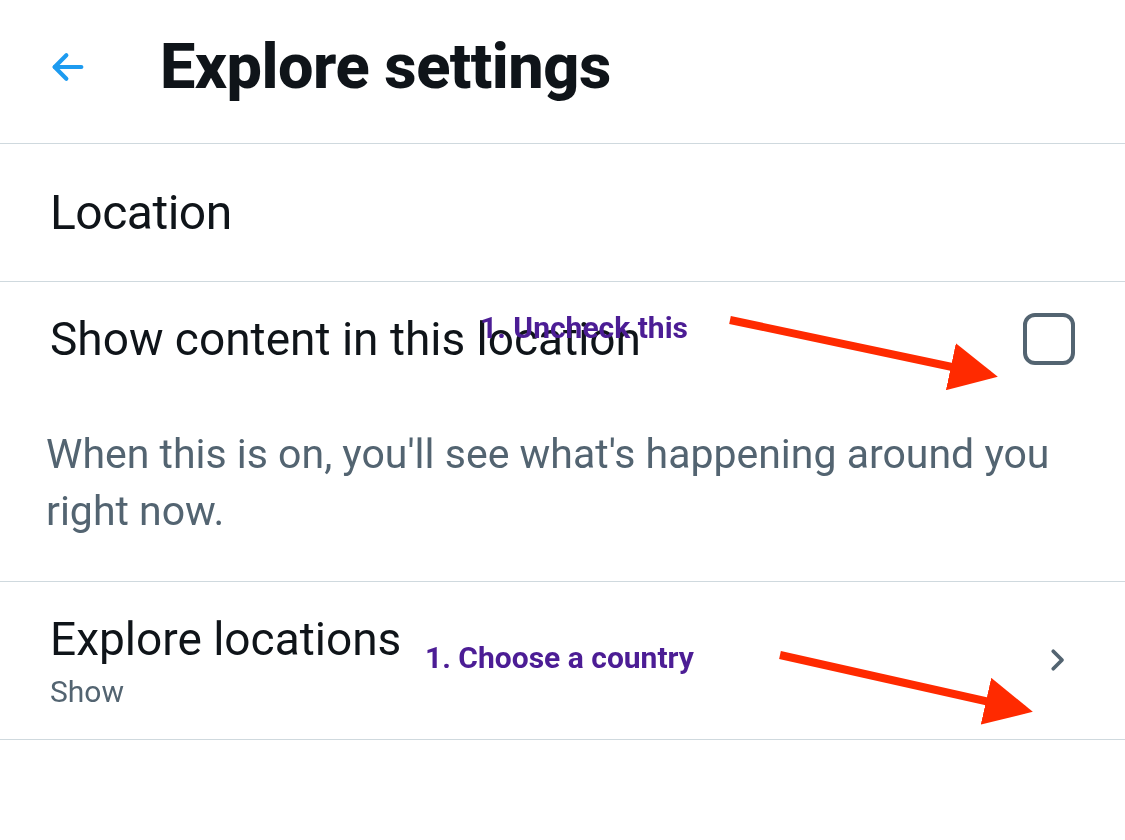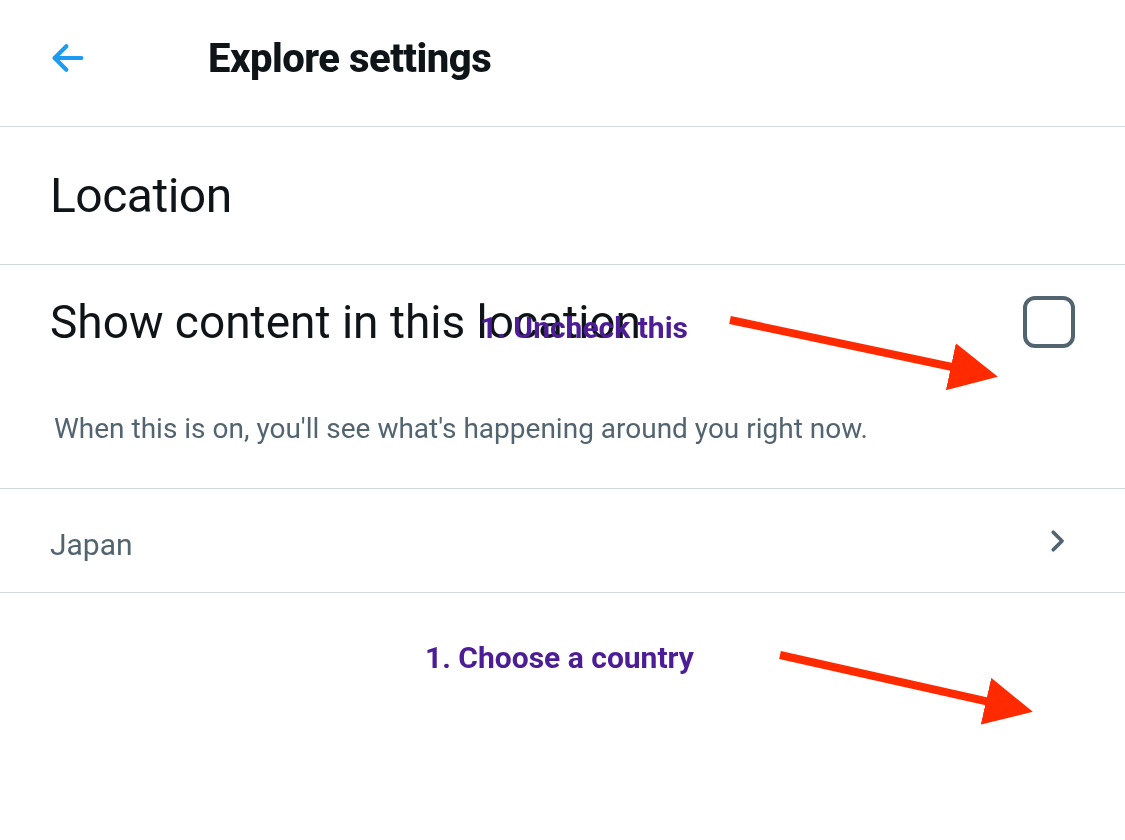--- a/index.html
+++ b/index.html
@@ -27,23 +27,23 @@
       align-items: center;
       justify-content: center;
       cursor: pointer;
       border-radius: 50%;
     }
     .back-button svg {
       width: 40px;
       height: 40px;
     }
     .page-title {
-      font-size: 40px;
+      font-size: 63px;
       font-weight: 800;
-      margin-left: 112px;
+      margin-left: 64px;
       letter-spacing: -0.5px;
     }
     .divider {
       height: 1px;
       background: #cfd9de;
       width: 100%;
     }
     .section-heading {
       font-size: 48px;
       font-weight: 400;
@@ -69,25 +69,24 @@
     }
     .checkbox {
       width: 52px;
       height: 52px;
       border: 4px solid #536471;
       border-radius: 12px;
       background: #fff;
       cursor: pointer;
     }
     .setting-description {
-      font-size: 28px;
+      font-size: 41px;
       color: #536471;
       line-height: 1.4;
-      padding: 30px 50px 40px 30px;
-      margin-left: 24px;
+      padding: 30px 50px 40px 46px;
     }
     .setting-sublabel {
       font-size: 30px;
       color: #536471;
       margin-top: 8px;
     }
     .chevron-right {
       width: 36px;
       height: 36px;
       display: flex;
@@ -161,21 +160,22 @@
   </div>
 </div>
 
 <p class="setting-description">When this is on, you'll see what's happening around you right now.</p>
 
 <div class="divider"></div>
 
 <div class="setting-row setting-row-click">
   <div class="setting-row-top">
     <div class="setting-col">
-      <span class="setting-sublabel">Japan</span>
+      <span class="setting-label">Explore locations</span>
+      <span class="setting-sublabel">Show</span>
     </div>
     <div class="chevron-right">
       <svg viewBox="0 0 24 24" fill="none" stroke="#536471" stroke-width="3" stroke-linecap="round" stroke-linejoin="round">
         <polyline points="9 5 16 12 9 19"></polyline>
       </svg>
     </div>
   </div>
 </div>
 
 <div class="divider"></div>

